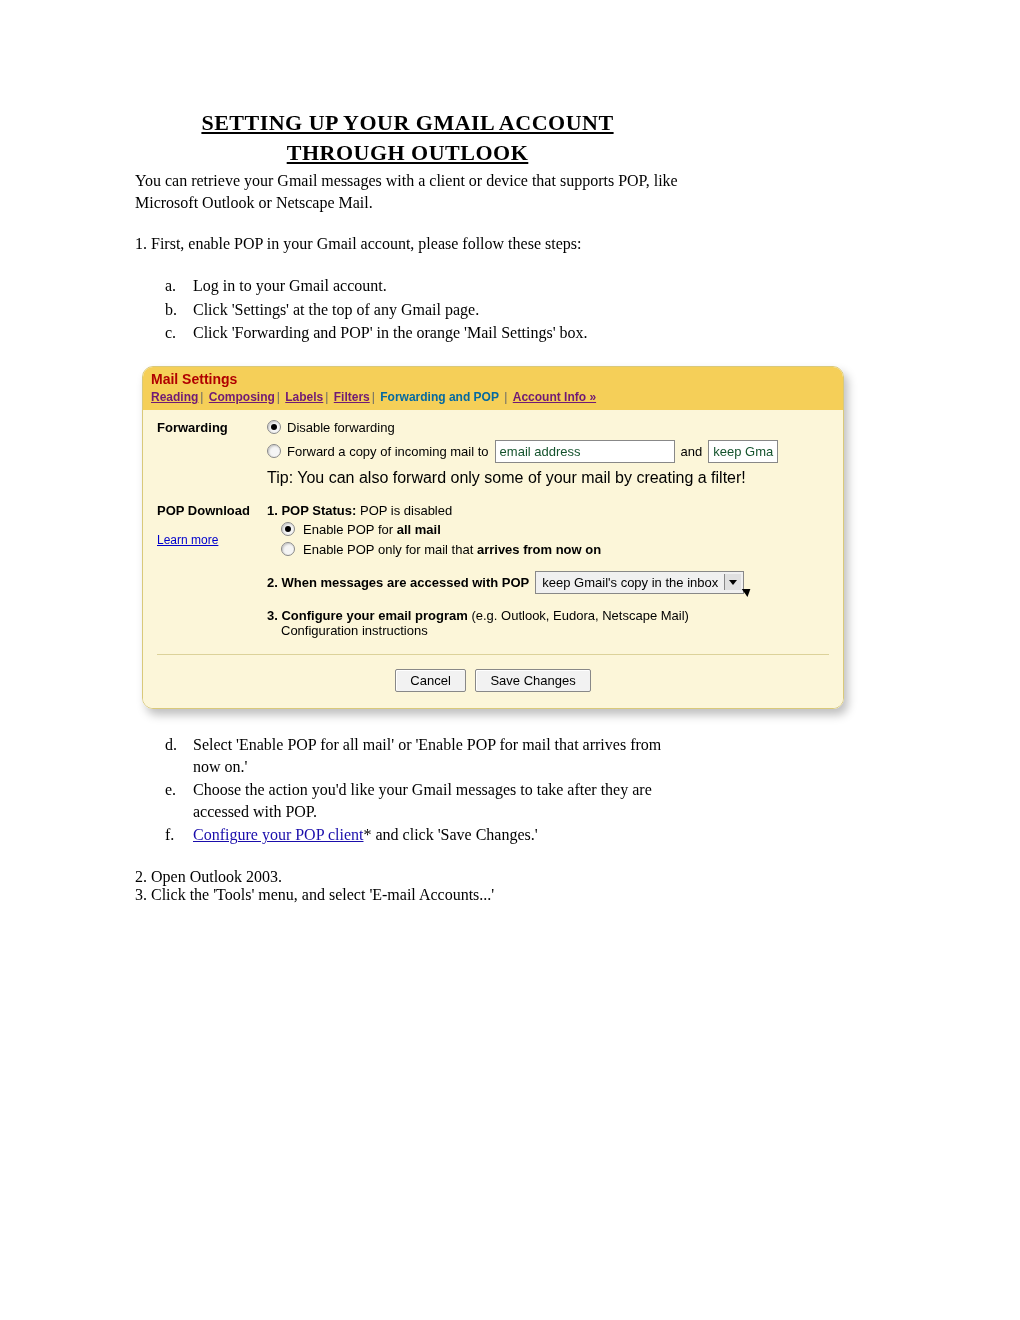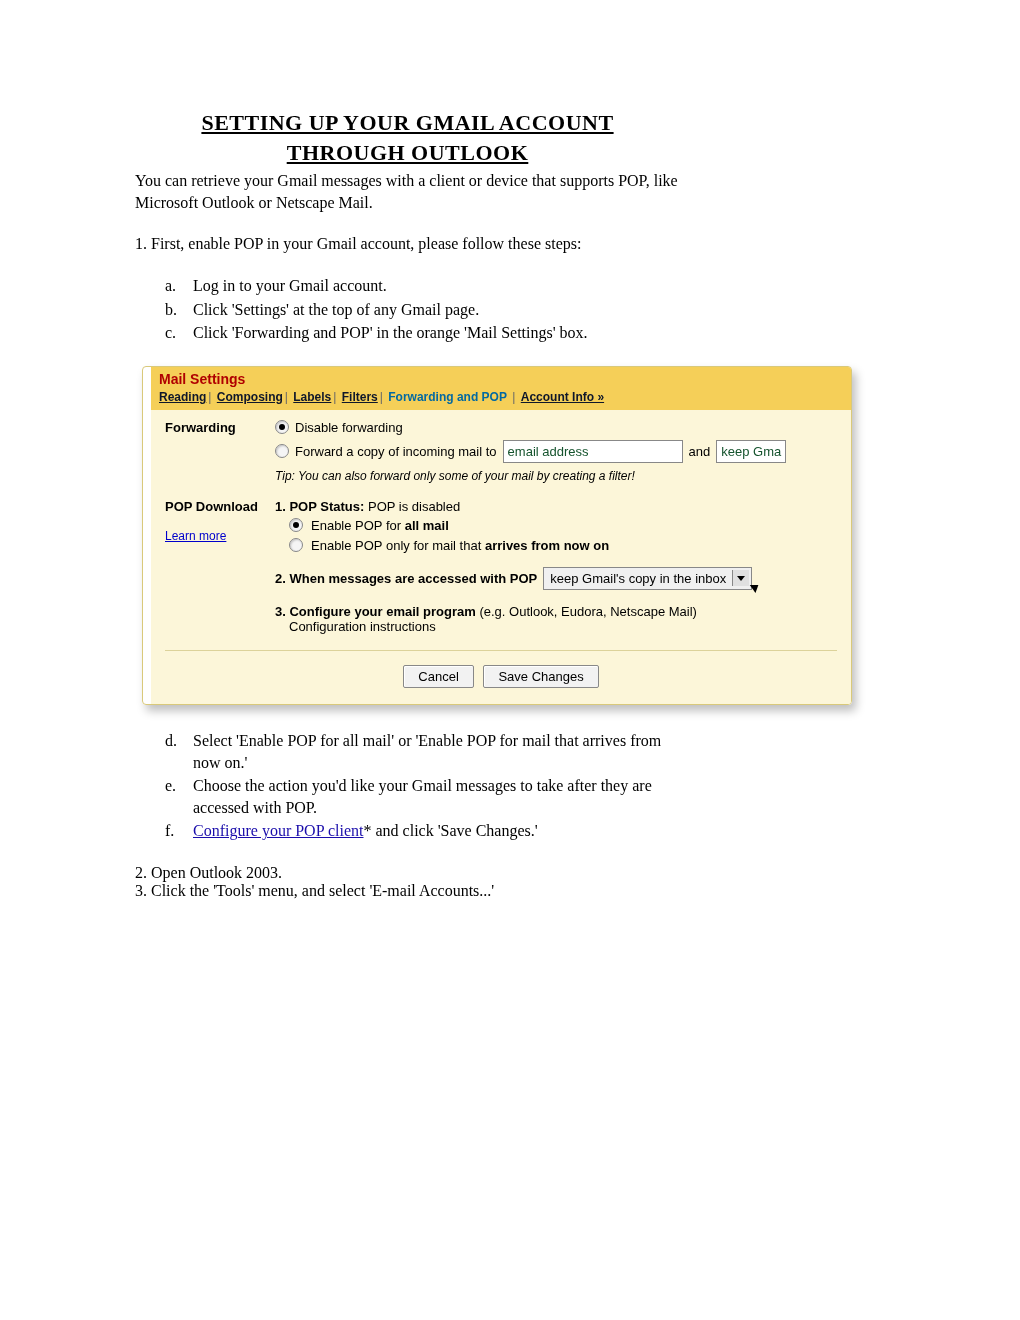--- a/index.html
+++ b/index.html
@@ -49,39 +49,38 @@
   }
 
   
   .panel-wrap {
     margin: 10px 0 25px 7px;
     width: 700px;
     box-shadow: 4px 6px 10px rgba(0,0,0,0.25);
     font-family: Arial, Helvetica, sans-serif;
     font-size: 13px;
     border: 1px solid #d9c97a;
-    border-radius: 4px;
+    border-radius: 11px;
     overflow: hidden;
-    padding-left: 8px;
   }
   .panel-header {
     background: #f5cf58;
     padding: 4px 8px 6px 8px;
   }
   .panel-header-title {
     color: #b00000;
     font-weight: bold;
     font-size: 14px;
   }
   .panel-tabs {
     margin-top: 3px;
     font-size: 12px;
   }
   .panel-tabs .tlink {
-    color: #0f172a;
+    color: #701a75;
     text-decoration: underline;
     cursor: pointer;
     font-weight: bold;
   }
   .panel-tabs .sep {
     color: #666;
     padding: 0 2px;
   }
   .panel-tabs .active {
     color: #0369a1;
@@ -169,22 +168,21 @@
     background: #e0e0e0;
   }
   .select-arrow::after {
     content: "";
     border-left: 4px solid transparent;
     border-right: 4px solid transparent;
     border-top: 5px solid #000;
   }
   .tip {
     margin-top: 6px;
-    font-size: 12px;
-    font-style: italic;
+    font-size: 16px;
   }
   .bold { font-weight: bold; }
   .sub-indent { margin-left: 14px; gap: 8px; }
   .panel-buttons {
     text-align: center;
     margin-top: 14px;
   }
   .btn {
     display: inline-block;
     background: #f2f2f2;

